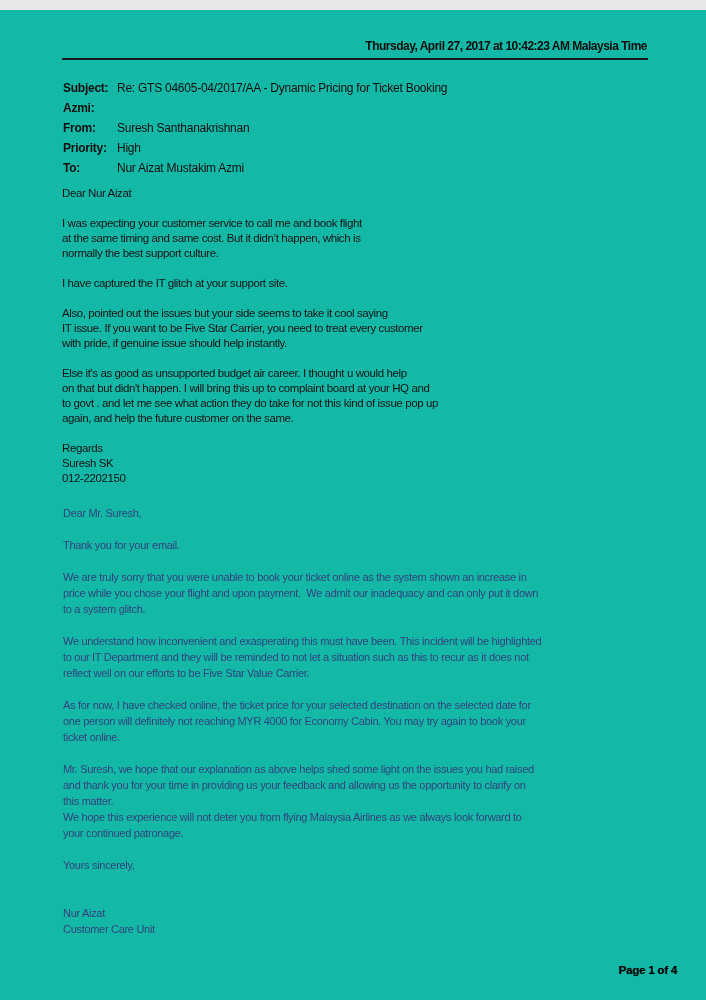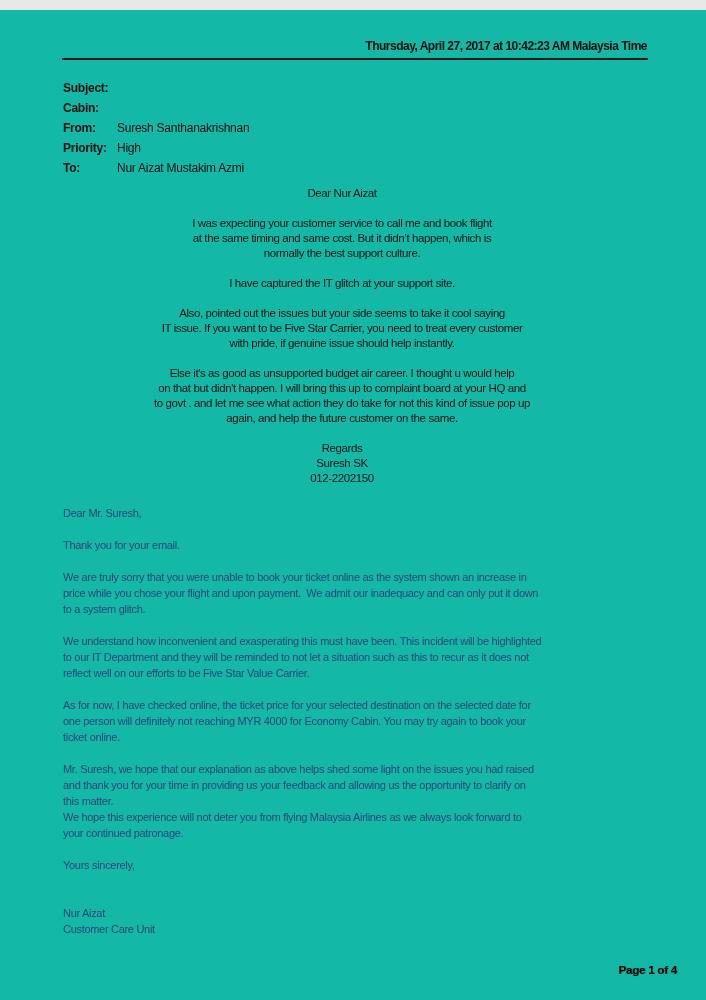--- a/index.html
+++ b/index.html
@@ -58,21 +58,20 @@
     white-space: pre-wrap;
   }
   .msg.black {
     top: 176px;
     left: 62px;
     width: 560px;
     font-size: 11.5px;
     letter-spacing: -0.4px;
     line-height: 15px;
     color: #141414;
-    text-align: center;
   }
   .msg.blue {
     top: 495px;
     left: 63px;
     width: 610px;
     font-size: 11px;
     letter-spacing: -0.3px;
     line-height: 16px;
     color: #2f447e;
   }
@@ -93,23 +92,24 @@
 
 <div class="page">
 
   <div class="print-date">Thursday, April 27, 2017 at 10:42:23 AM Malaysia Time</div>
 
   <div class="rule"></div>
 
   <div class="headers">
     <div class="hrow">
       <span class="hlabel">Subject:</span>
+      <span class="hvalue">Re: GTS 04605-04/2017/AA - Dynamic Pricing for Ticket Booking</span>
     </div>
     <div class="hrow">
-      <span class="hlabel">Cabin:</span>
+      <span class="hlabel">Azmi:</span>
     </div>
     <div class="hrow">
       <span class="hlabel">From:</span>
       <span class="hvalue">Suresh Santhanakrishnan</span>
     </div>
     <div class="hrow">
       <span class="hlabel">Priority:</span>
       <span class="hvalue">High</span>
     </div>
     <div class="hrow">

